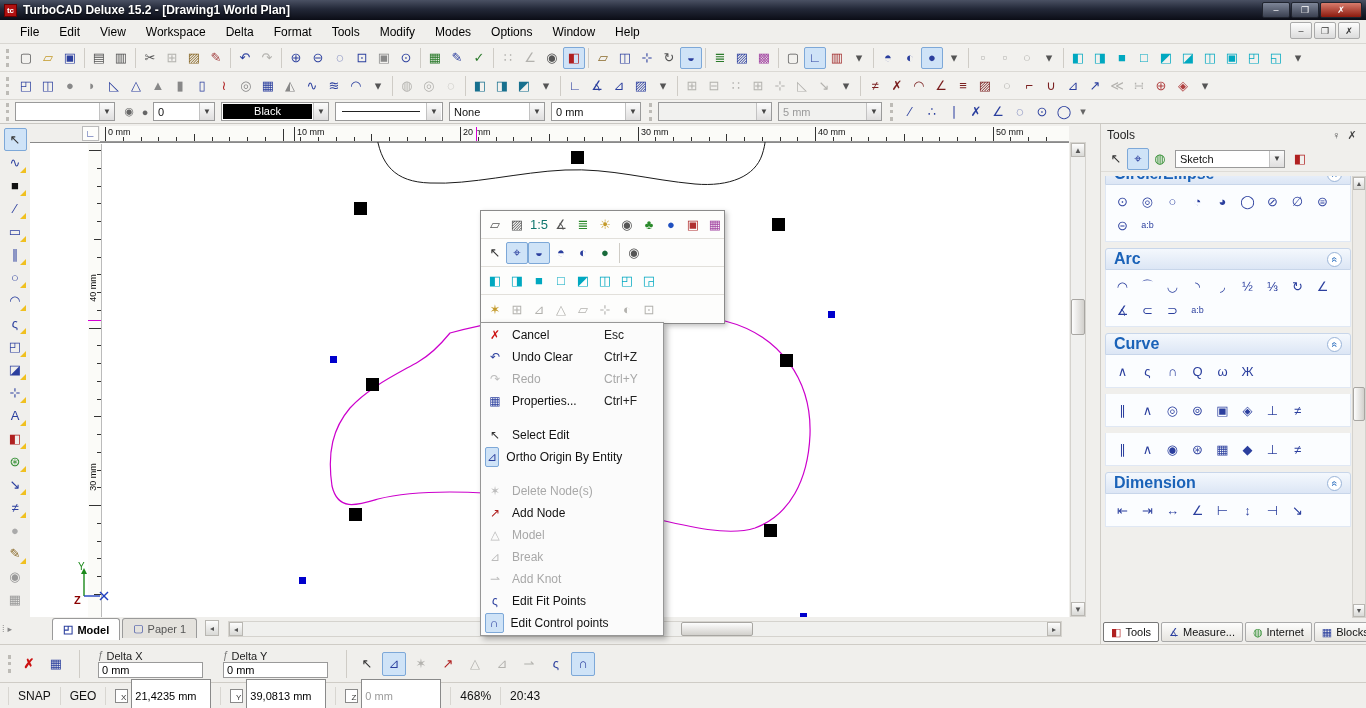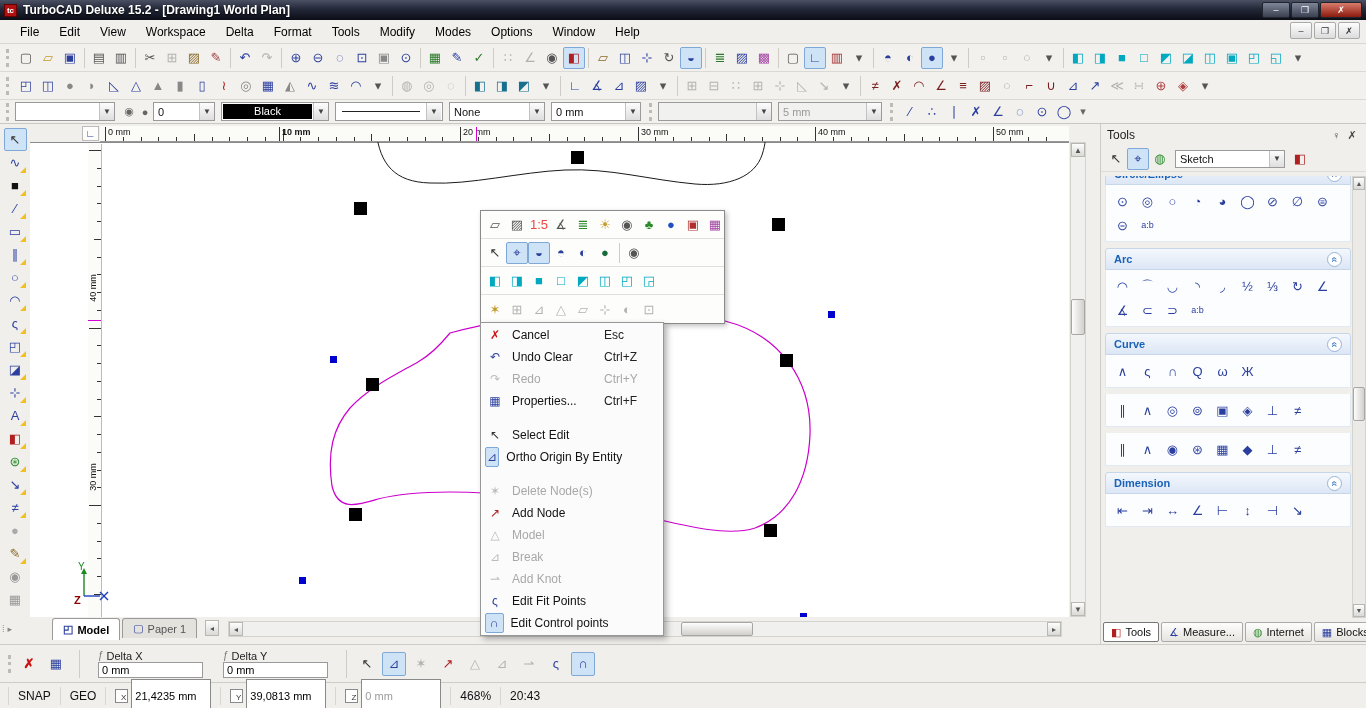--- a/index.html
+++ b/index.html
@@ -131,21 +131,21 @@
   .tp-title .sp { flex:1; }
   .tp-title .tbtn { width:16px; height:16px; display:flex; align-items:center; justify-content:center;
     color:#444; font-size:11px; }
   .tp-toolbar { height:26px; display:flex; align-items:center; padding-left:4px; border-bottom:1px solid #dedcd7; }
   .tp-toolbar .combo { width:110px; height:18px; margin:0 4px; }
   .tp-sections { position:absolute; left:2px; top:52px; width:250px; height:442px; overflow:hidden; }
   .tp-section { margin:0 2px 6px 2px; }
   .tp-section.clipped { margin-top:-13px; }
   .tp-sec-header { height:22px; display:flex; align-items:center; padding:0 8px;
     background:linear-gradient(#f4f8fd,#dce6f5); border:1px solid #c8d6ea; border-radius:3px 3px 0 0; }
-  .tp-sec-title { font-size:11px; font-weight:bold; color:#1a62b8; flex:1; }
+  .tp-sec-title { font-size:16px; font-weight:bold; color:#1a62b8; flex:1; }
   .tp-chev { width:15px; height:15px; border:1px solid #9ab4d8; border-radius:50%; background:#fff;
     color:#1a62b8; font-size:10px; display:flex; align-items:center; justify-content:center; transform:rotate(90deg); }
   .tp-sec-body { display:flex; flex-wrap:wrap; padding:4px 4px; background:#fbfdff; border:1px solid #e0e8f4; border-top:none; }
   .tp-icon { width:25px; height:24px; display:flex; align-items:center; justify-content:center;
     font-size:13px; color:#2b3f9e; }
   .tp-scroll { position:absolute; right:0; top:52px; width:14px; height:442px; background:#eceae6; border:1px solid #d5d3ce; }
   .tp-scroll .btn { position:absolute; left:0; width:12px; height:13px; background:linear-gradient(#fdfdfd,#d9d9d6);
     border:1px solid #b9b7b2; color:#555; font-size:7px; display:flex; align-items:center; justify-content:center; }
   .tp-scroll .thumb { position:absolute; left:0; width:12px; height:34px; background:linear-gradient(90deg,#fdfdfd,#d2d0cc);
     border:1px solid #a8a6a2; border-radius:2px; }
@@ -750,21 +750,21 @@
       <i style="left: 803.75px; height: 7px;"></i>
       <i style="left: 821.5px; height: 4px;"></i>
       <i style="left: 839.25px; height: 4px;"></i>
       <i style="left: 857px; height: 4px;"></i>
       <i style="left: 874.75px; height: 4px;"></i>
       <i style="left: 892.5px; height: 12px;"></i>
       <i style="left: 910.25px; height: 4px;"></i>
       <i style="left: 928px; height: 4px;"></i>
       <i style="left: 945.75px; height: 4px;"></i>
       <span class="lab" style="left: 5px;">0 mm</span>
-      <span class="lab" style="left: 179px; font-weight: bold;">10 mm</span>
+      <span class="lab" style="left: 194px;">10 mm</span>
       <span class="lab" style="left: 360px;">20 mm</span>
       <span class="lab" style="left: 538px;">30 mm</span>
       <span class="lab" style="left: 715px;">40 mm</span>
       <span class="lab" style="left: 893px;">50 mm</span>
       <span class="cursor-tick-h" style="left: 376px;"></span>
     </div>
   <div class="vruler" id="vruler">
       <i style="top: 6px; width: 12px;"></i>
       <i style="top: 23.75px; width: 4px;"></i>
       <i style="top: 41.5px; width: 4px;"></i>
@@ -851,21 +851,21 @@
   <div class="palette">
     <div class="pal-row">
 
     <span class="icon">
           <span class="g" style="color: rgb(85, 85, 85);">▱</span>
         </span>
         <span class="icon">
           <span class="g" style="color: rgb(85, 85, 85);">▨</span>
         </span>
         <span class="icon">
-          <span class="g" style="color: #ef4444;">1:5</span>
+          <span class="g" style="color: #0f766e;">1:5</span>
         </span>
         <span class="icon">
           <span class="g" style="color: rgb(85, 85, 85);">∡</span>
         </span>
         <span class="icon">
           <span class="g" style="color: rgb(42, 138, 42);">≣</span>
         </span>
         <span class="icon">
           <span class="g" style="color: rgb(196, 154, 42);">☀</span>
         </span>

